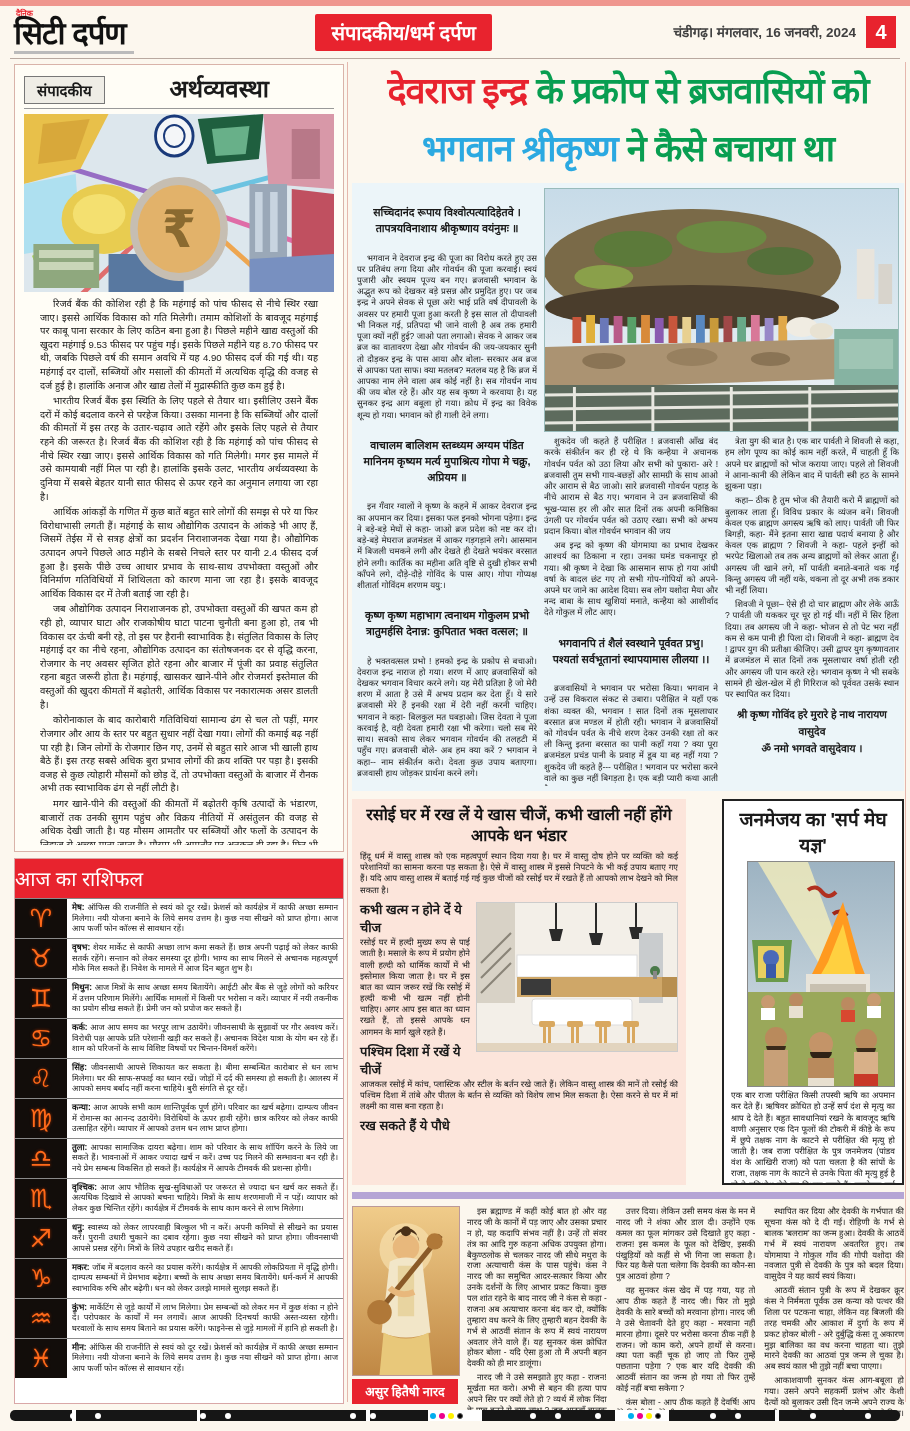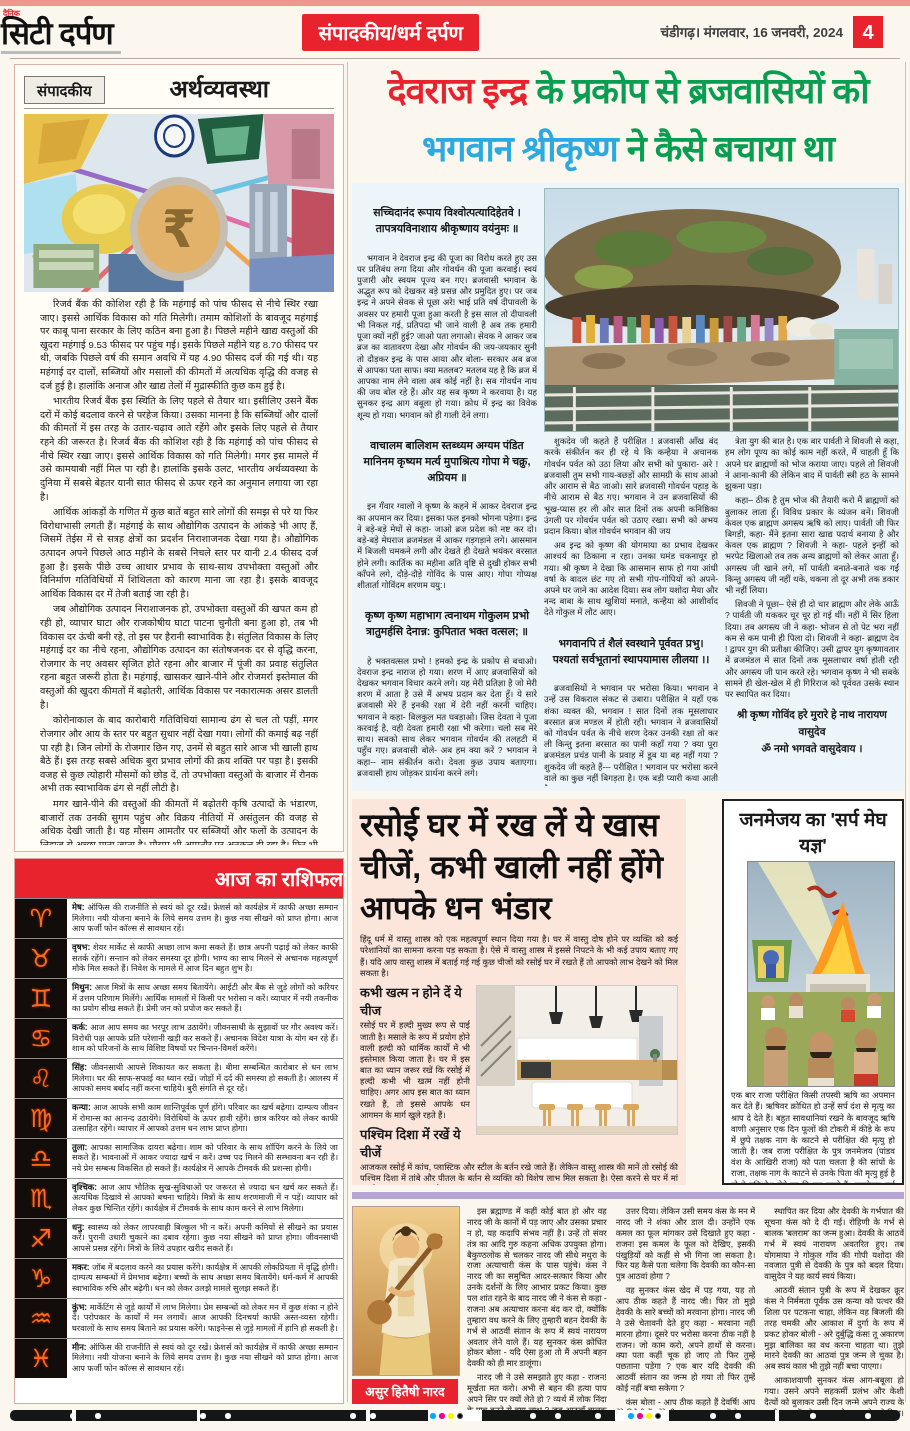--- a/index.html
+++ b/index.html
@@ -1,19 +1,19 @@
 <!DOCTYPE html>
 <html><head>
 <meta charset="utf-8">
 <style>
   html,body{margin:0;padding:0;}
   body{width:910px;height:1431px;position:relative;background:#fcf7ee;font-family:"Liberation Sans","DejaVu Sans",sans-serif;color:#1a1a1a;overflow:hidden;}
   .topstrip{position:absolute;top:0;left:0;width:910px;height:6px;background:#ef968e;}
   
-  .header{position:absolute;top:8px;left:1px;width:882px;height:48px;display:flex;align-items:center;justify-content:space-between;}
+  .header{position:absolute;top:8px;left:14px;width:882px;height:48px;display:flex;align-items:center;justify-content:space-between;}
   .masthead{display:flex;flex-direction:column;line-height:1;}
   .m-small{color:#e8232e;font-size:8px;font-weight:bold;margin-left:2px;}
   .m-main{font-size:31px;font-weight:800;color:#111;letter-spacing:-1px;}
   .m-sub{height:3px;width:120px;background:#bbb;margin-top:2px;}
   .badge{background:#e8232e;color:#fff;font-size:20px;font-weight:800;padding:5px 16px;border-radius:2px;}
   .dateblock{display:flex;align-items:center;gap:10px;}
   .dateline{font-size:13.5px;font-weight:bold;color:#404040;}
   .pagenum{background:#e8232e;color:#fff;font-size:20px;font-weight:800;width:30px;height:32px;display:flex;align-items:center;justify-content:center;}
   .hrule{position:absolute;top:58px;left:10px;width:890px;height:1px;background:#b9a9a0;}
   .vrule{position:absolute;top:62px;left:347px;width:1px;height:1340px;background:#e5b7ad;}
@@ -21,21 +21,21 @@
   
   .ed-box{position:absolute;left:14px;top:64px;width:330px;height:788px;border:1px solid #d9b3a9;background:#fffdf6;box-sizing:border-box;padding:6px 9px;overflow:hidden;}
   .ed-head{display:flex;align-items:flex-end;margin-bottom:4px;}
   .ed-label{border:1px solid #777;background:#efede6;font-size:15px;font-weight:bold;padding:3px 12px;}
   .ed-title{flex:1;text-align:center;font-size:24px;font-weight:800;}
   .ed-rule{height:1px;background:#999;margin:2px 0 5px;}
   .collage{width:100%;height:178px;display:block;}
   .ed-body{height:548px;overflow:hidden;margin-top:5px;}
   .ed-body p{margin:0 16px 2px;font-size:9.6px;line-height:1.42;text-align:justify;text-indent:13px;}
   .h-box{position:absolute;left:14px;top:858px;width:330px;height:546px;border:1px solid #d9a7a7;box-sizing:border-box;background:#fff;overflow:hidden;}
-  .h-title{background:#e8232e;color:#fff;text-align:right;font-size:20px;font-weight:700;padding:6px 0;}
+  .h-title{background:#e8232e;color:#fff;text-align:left;font-size:20px;font-weight:400;padding:6px 0;}
   .z-row{display:flex;border-top:1px solid #8a8a8a;}
   .z-icon{width:52px;min-width:52px;background:#120d0a;display:flex;align-items:center;justify-content:center;color:#ff6a1a;font-size:25px;text-shadow:0 0 3px #a33000;}
   .z-text{flex:1;font-size:8.2px;line-height:1.3;text-align:justify;padding:3px 5px;}
   .z-text b{font-size:8.4px;}
   
   .main{position:absolute;left:352px;top:62px;width:552px;}
   .headline{text-align:center;font-weight:800;font-size:36px;line-height:1.6;letter-spacing:-1px;}
   .hl-red{color:#e8232e;} .hl-green{color:#089e51;} .hl-blue{color:#2ba9e1;}
   .krishna{position:relative;margin-top:6px;height:608px;background:#ecf5f9;display:flex;gap:7px;padding:5px;box-sizing:border-box;}
   .k-col1{width:180px;min-width:180px;overflow:hidden;}
@@ -43,21 +43,21 @@
   .k-photo{height:242px;border:1px solid #9bb;}
   .k-photo svg{width:100%;height:100%;display:block;}
   .k-cols{flex:1;display:flex;gap:7px;margin-top:4px;overflow:hidden;}
   .k-colA,.k-colB{flex:1;overflow:hidden;}
   .shloka{font-weight:800;text-align:center;font-size:10.8px;line-height:1.5;margin:16px 2px;}
   .k-p{font-size:8.5px;line-height:1.32;text-align:justify;margin:0 0 3px;text-indent:10px;}
   .mantra{font-weight:800;text-align:center;font-size:10.5px;line-height:1.6;margin-top:6px;}
   
   .bottom-row{display:flex;gap:8px;margin-top:8px;height:386px;}
   .kitchen{width:334px;min-width:334px;background:#fce5db;padding:6px 8px;box-sizing:border-box;overflow:hidden;}
-  .kit-headline{font-size:32px;font-weight:800;text-align:left;line-height:1.3;color:#111;}
+  .kit-headline{font-size:16px;font-weight:800;text-align:center;line-height:1.3;color:#111;}
   .kit-intro{font-size:8.4px;line-height:1.35;text-align:justify;margin:4px 0;}
   .kit-photo{float:right;width:200px;height:148px;margin:2px 0 4px 6px;border:1px solid #ccc;background:#f4f1ea;position:relative;overflow:hidden;}
   .kitchen h3{font-size:13px;font-weight:800;margin:4px 0 1px;}
   .kitchen p{font-size:8.4px;line-height:1.33;text-align:justify;margin:0;}
   .janam{flex:1;border:2px solid #222;background:#fff;padding:5px 7px;box-sizing:border-box;overflow:hidden;margin-left:28px;}
   .j-title{font-size:19px;font-weight:800;text-align:center;margin-bottom:3px;}
   .j-photo{float:right;width:146px;height:224px;margin:0 0 3px 5px;border:1px solid #888;}
   .j-photo svg{width:100%;height:100%;display:block;}
   .janam p{font-size:8.4px;line-height:1.33;text-align:justify;margin:0 0 3px;}
   .divider-purple{height:7px;background:#b5a5d5;margin-top:7px;}

